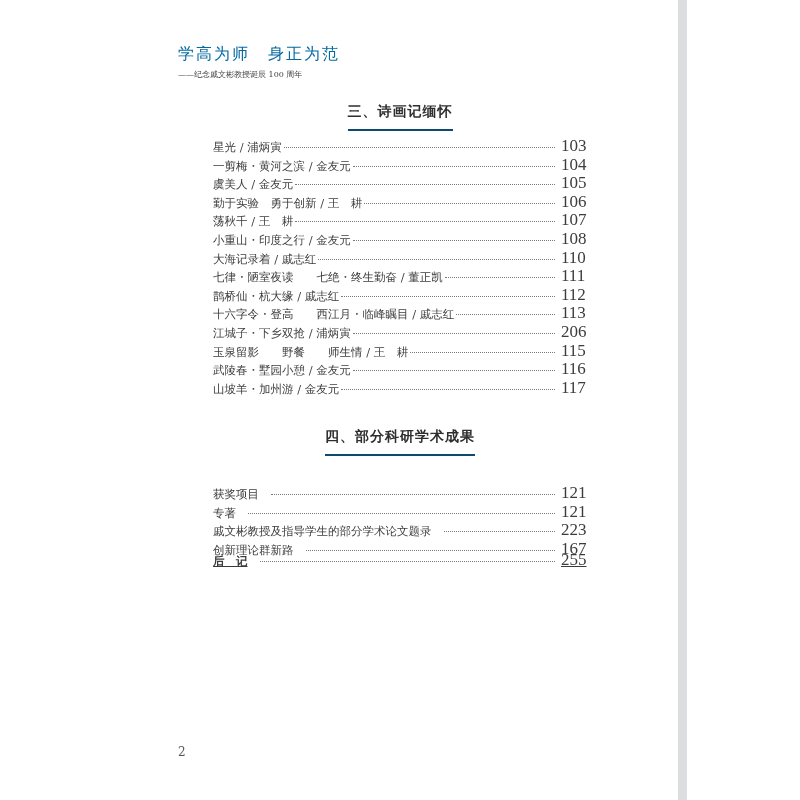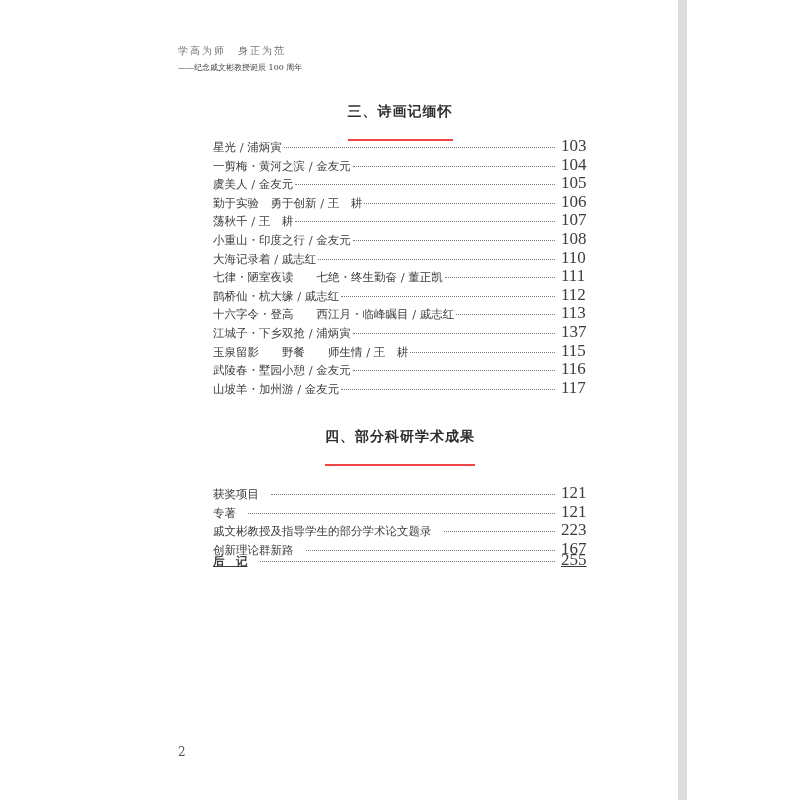--- a/index.html
+++ b/index.html
@@ -7,29 +7,29 @@
       width: 800px; height: 800px; position: relative; overflow: hidden;
       background: #ffffff;
       font-family: "DejaVu Serif", "Liberation Serif", serif;
       color: #3a3a3a;
     }
     .gutter {
       position: absolute; left: 678px; top: 0; width: 9px; height: 800px;
       background: #dcdddf;
     }
     .running-head { position: absolute; left: 178px; top: 44px; }
-    .running-title { font-size: 10px; letter-spacing: 2px; color: #737373; white-space: pre; }
+    .running-title { font-size: 16px; letter-spacing: 2px; color: #0369a1; white-space: pre; }
     .running-sub { font-size: 8px; margin-top: 4px; color: #444; white-space: pre; }
 
     .section-heading {
       position: absolute; left: 0; width: 800px; text-align: center;
       font-size: 14px; font-weight: bold; letter-spacing: 1px; color: #2e2e2e;
     }
     .section-heading span {
-      display: inline-block; border-bottom: 2px solid #ef4444; padding-bottom: 18px;
+      display: inline-block; border-bottom: 2px solid #0c4a6e; padding-bottom: 8px;
     }
     .toc {
       position: absolute; left: 213px; width: 370px;
     }
     .toc-row {
       display: flex; align-items: baseline; height: 18.6px;
       font-size: 11.5px; line-height: 18.6px; color: #3c3c3c;
     }
     .toc-title { white-space: pre; flex: 0 0 auto; text-align: center; }
     .toc-dots {
@@ -101,21 +101,21 @@
       <span class="toc-page">112</span>
     </div>
   <div class="toc-row">
       <span class="toc-title">十六字令・登高　　西江月・临峰瞩目 / 戚志红</span>
       <span class="toc-dots"></span>
       <span class="toc-page">113</span>
     </div>
   <div class="toc-row">
       <span class="toc-title">江城子・下乡双抢 / 浦炳寅</span>
       <span class="toc-dots"></span>
-      <span class="toc-page">137</span>
+      <span class="toc-page">206</span>
     </div>
   <div class="toc-row">
       <span class="toc-title">玉泉留影　　野餐　　师生情 / 王　耕</span>
       <span class="toc-dots"></span>
       <span class="toc-page">115</span>
     </div>
   <div class="toc-row">
       <span class="toc-title">武陵春・墅园小憩 / 金友元</span>
       <span class="toc-dots"></span>
       <span class="toc-page">116</span>

